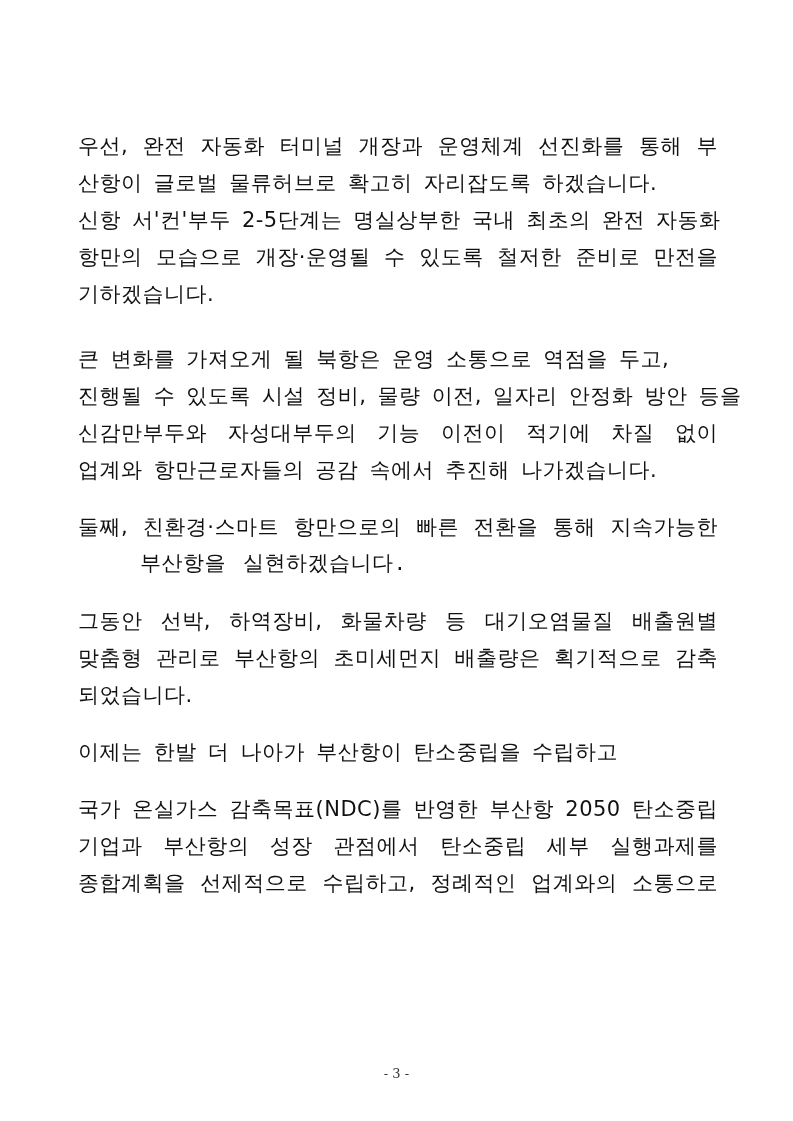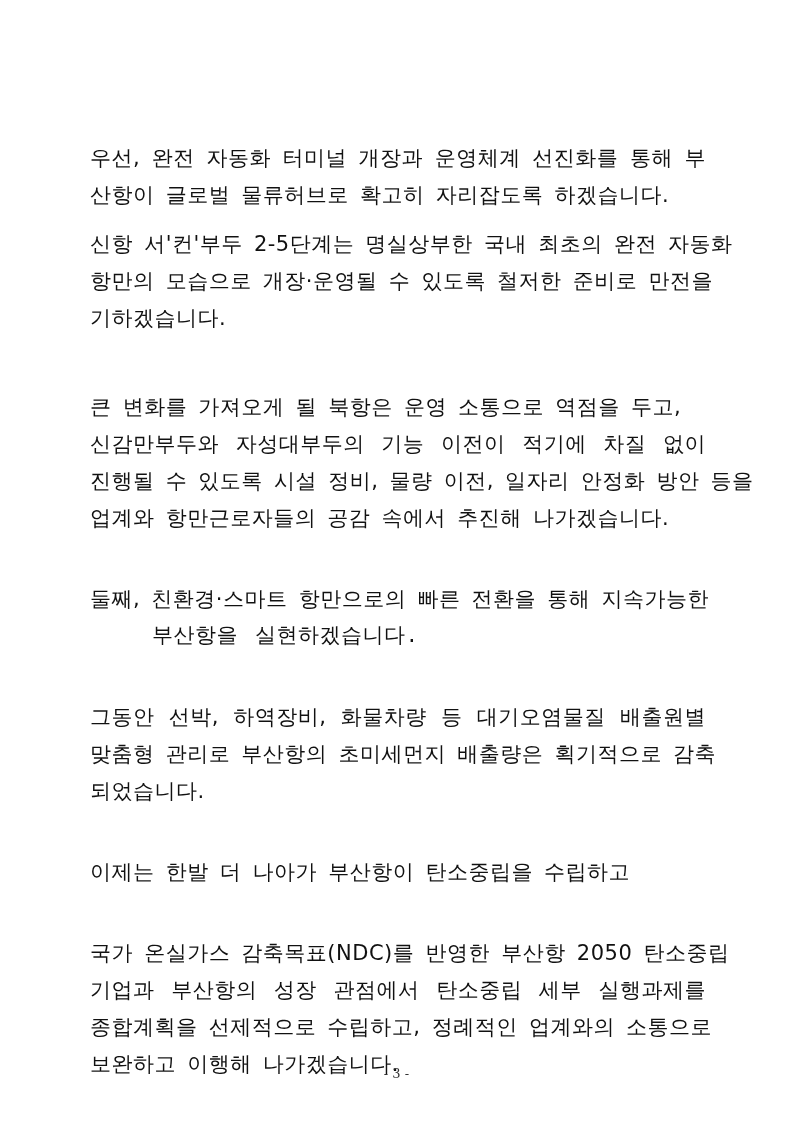--- a/index.html
+++ b/index.html
@@ -15,21 +15,21 @@
     font-family: "DejaVu Sans", "Liberation Sans", sans-serif;
     color: #111111;
   }
   .page {
     position: absolute;
     left: 78px;
     top: 128px;
     width: 640px;
   }
   .para {
-    margin: 12px;
+    margin: 0;
     font-size: 21px;
     line-height: 37px;
     letter-spacing: 0.5px;
     word-spacing: 4px;
   }
   .line {
     display: block;
     height: 37px;
     white-space: nowrap;
     text-align: justify;
@@ -68,22 +68,22 @@
   <p class="para">
     <span class="line">신항 서'컨'부두 2-5단계는 명실상부한 국내 최초의 완전 자동화</span>
     <span class="line">항만의 모습으로 개장·운영될 수 있도록 철저한 준비로 만전을</span>
     <span class="line last">기하겠습니다.</span>
   </p>
 
   <div class="gap-lg"></div>
 
   <p class="para">
     <span class="line last">큰 변화를 가져오게 될 북항은 운영 소통으로 역점을 두고,</span>
+    <span class="line">진행될 수 있도록 시설 정비, 물량 이전, 일자리 안정화 방안 등을</span>
     <span class="line">신감만부두와 자성대부두의 기능 이전이 적기에 차질 없이</span>
-    <span class="line">진행될 수 있도록 시설 정비, 물량 이전, 일자리 안정화 방안 등을</span>
     <span class="line last">업계와 항만근로자들의 공감 속에서 추진해 나가겠습니다.</span>
   </p>
 
   <div class="gap-md"></div>
 
   <p class="para">
     <span class="line">둘째, 친환경·스마트 항만으로의 빠른 전환을 통해 지속가능한</span>
     <span class="line last indent">부산항을 실현하겠습니다.</span>
   </p>
 
@@ -100,18 +100,17 @@
   <p class="para">
     <span class="line last">이제는 한발 더 나아가 부산항이 탄소중립을 수립하고</span>
   </p>
 
   <div class="gap-md"></div>
 
   <p class="para">
     <span class="line">국가 온실가스 감축목표(NDC)를 반영한 부산항 2050 탄소중립</span>
     <span class="line">기업과 부산항의 성장 관점에서 탄소중립 세부 실행과제를</span>
     <span class="line">종합계획을 선제적으로 수립하고, 정례적인 업계와의 소통으로</span>
-    <span class="line last">보완하고 이행해 나가겠습니다.</span>
   </p>
 
 </div>
 
 <div class="footer">- 3 -</div>
 
 </body></html>

